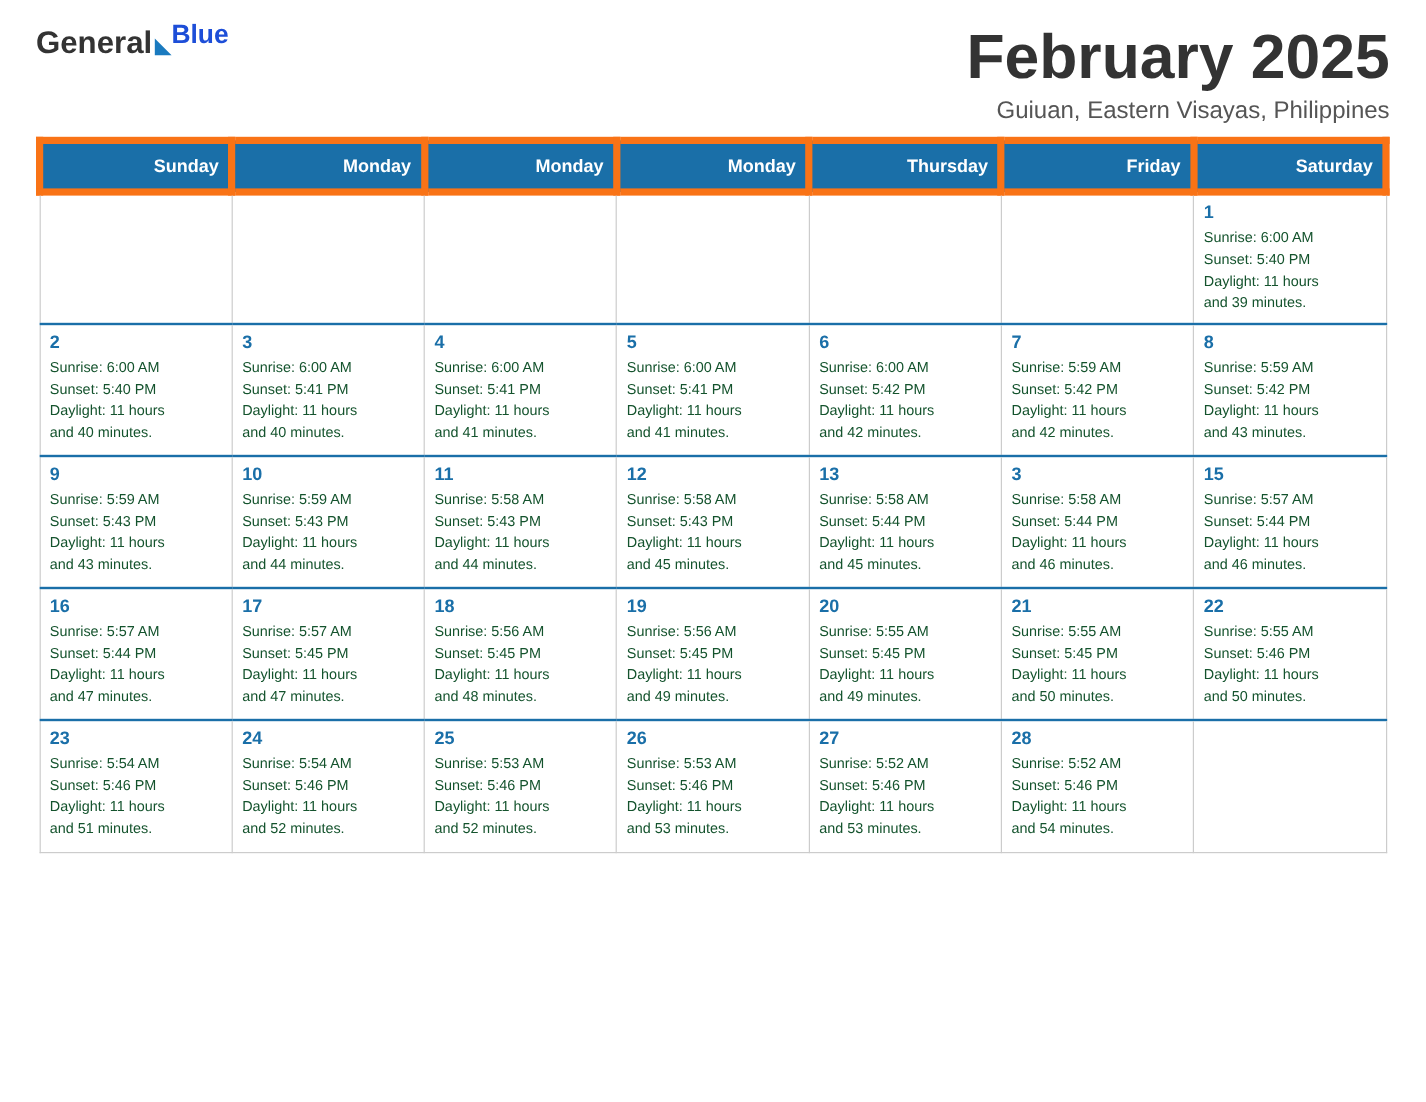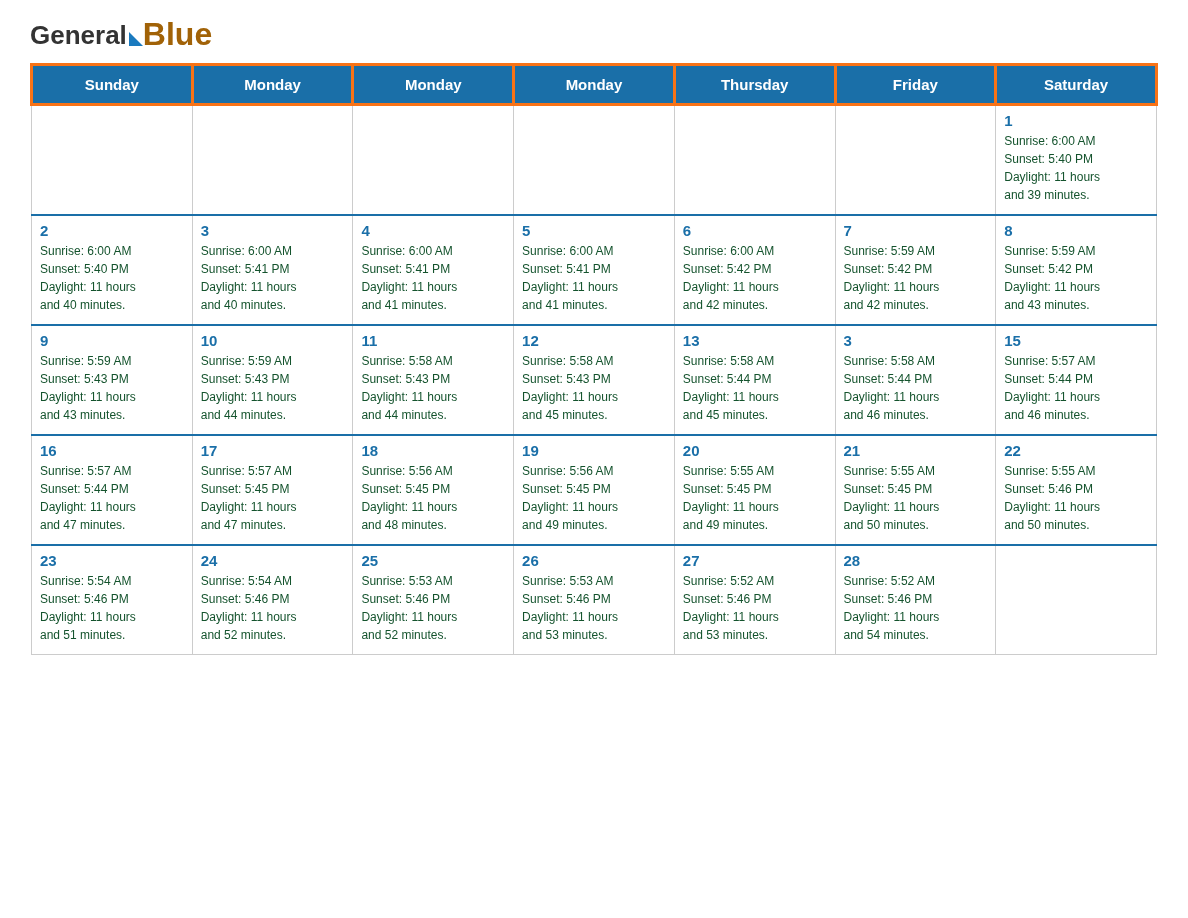--- a/index.html
+++ b/index.html
@@ -34,23 +34,23 @@
     .logo-arrow {
       width: 0;
       height: 0;
       border-left: 14px solid #1a7abf;
       border-top: 14px solid transparent;
       border-bottom: 0px solid transparent;
       margin-left: 2px;
       margin-top: 6px;
     }
     .logo-blue {
-      font-size: 32px;
-      font-weight: bold;
-      color: #a16207;
+      font-size: 22px;
+      font-weight: bold;
+      color: #1d4ed8;
       margin-top: -4px;
       text-align: center;
     }
     .title-section {
       text-align: right;
     }
     .month-title {
       font-size: 52px;
       font-weight: bold;
       color: #333;
@@ -65,22 +65,22 @@
       width: 100%;
       border-collapse: collapse;
       margin-top: 10px;
     }
     .calendar th {
       background-color: #1a6fa8;
       color: #fff;
       font-size: 15px;
       font-weight: bold;
       padding: 10px 8px;
-      text-align: center;
-      border: 3px solid #f97316;
+      text-align: right;
+      border: 6px solid #f97316;
     }
     .calendar td {
       vertical-align: top;
       padding: 6px 8px;
       border: 1px solid #ccc;
       width: calc(100% / 7);
       min-height: 110px;
       height: 110px;
       font-size: 12.5px;
       color: #333;
@@ -111,20 +111,24 @@
 </head>
 <body>
 
 <div class="header">
   <div class="logo">
     <div class="logo-text">
       <span class="logo-general">General</span>
       <div class="logo-arrow"></div>
     </div>
     <span class="logo-blue">Blue</span>
+  </div>
+  <div class="title-section">
+    <div class="month-title">February 2025</div>
+    <div class="location-subtitle">Guiuan, Eastern Visayas, Philippines</div>
   </div>
 </div>
 
 <table class="calendar">
   <thead>
     <tr>
     <th>Sunday</th>
         <th>Monday</th>
         <th>Monday</th>
         <th>Monday</th>

